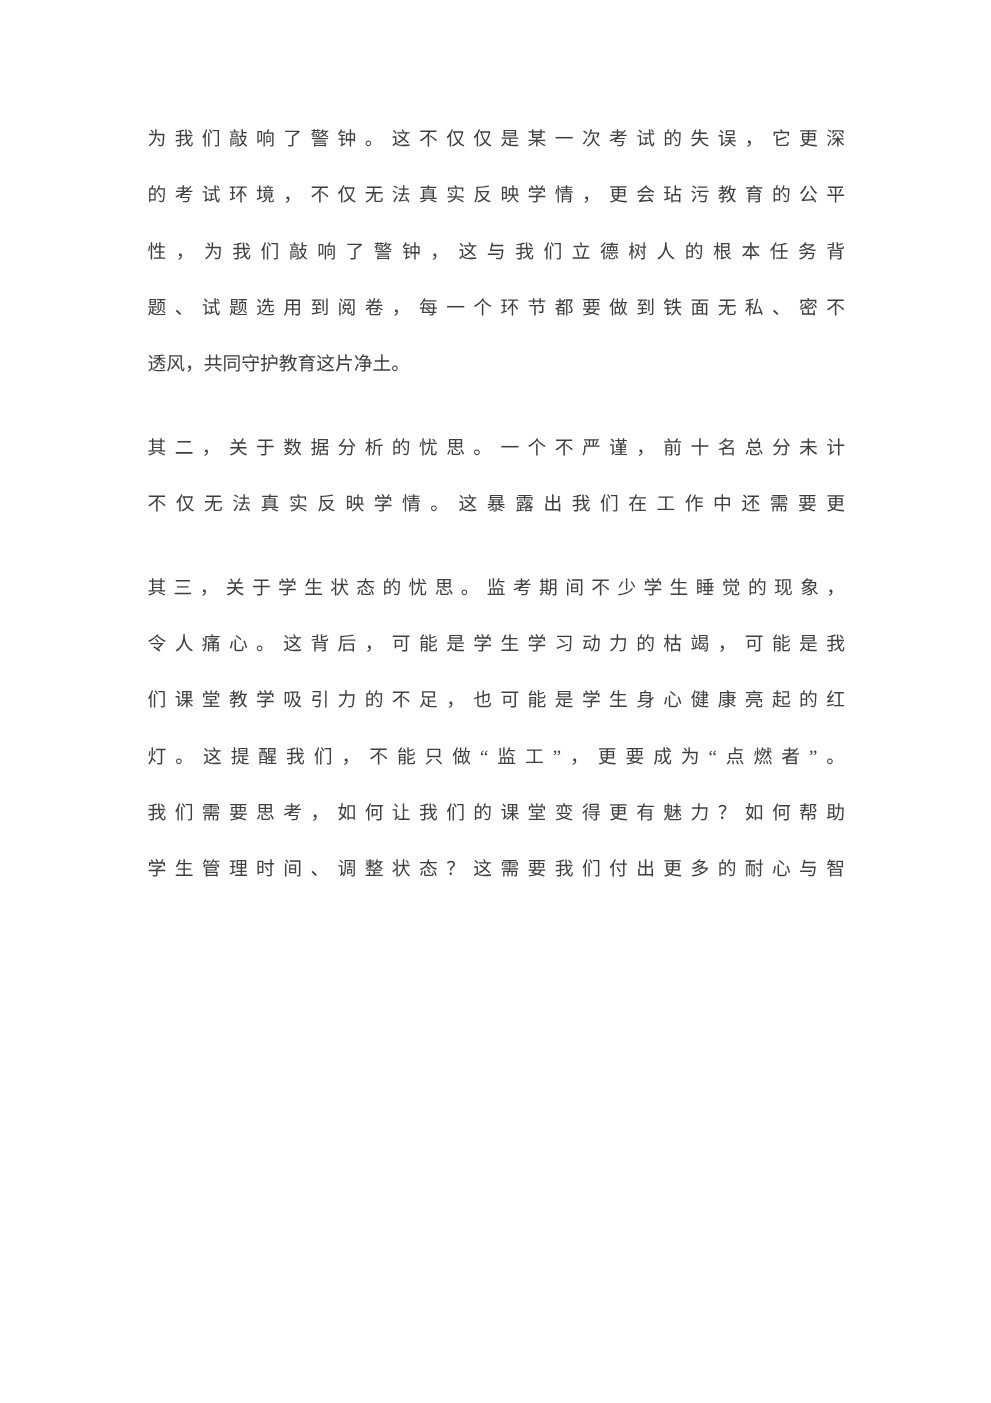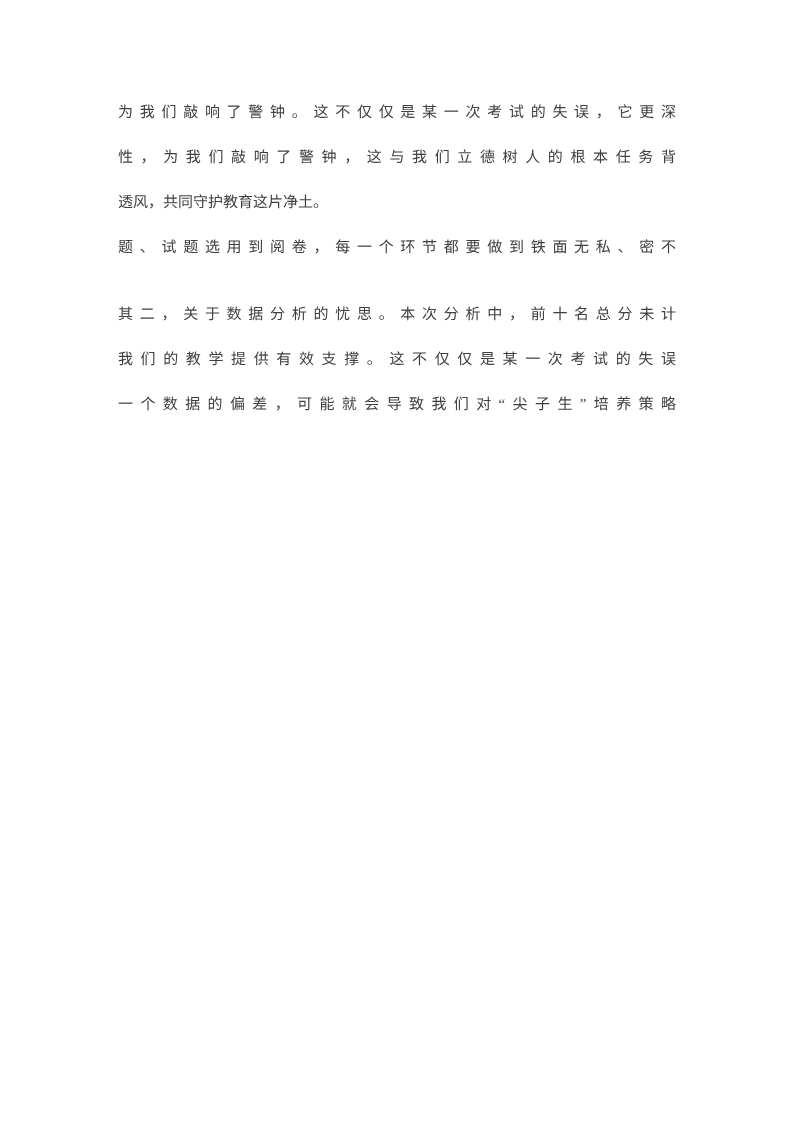--- a/index.html
+++ b/index.html
@@ -36,25 +36,33 @@
     text-align-last: left;
   }
 </style>
 </head>
 <body>
 
 <div class="page">
 
   <div class="para">
     <div class="line">为我们敲响了警钟。这不仅仅是某一次考试的失误，它更深</div>
+    <div class="line">的考试环境，不仅无法真实反映学情，更会玷污教育的公平</div>
     <div class="line">性，为我们敲响了警钟，这与我们立德树人的根本任务背</div>
+    <div class="line">题、试题选用到阅卷，每一个环节都要做到铁面无私、密不</div>
     <div class="line end">透风，共同守护教育这片净土。</div>
-    <div class="line">题、试题选用到阅卷，每一个环节都要做到铁面无私、密不</div>
   </div>
 
   <div class="para">
-    <div class="line">其二，关于数据分析的忧思。本次分析中，前十名总分未计</div>
-    <div class="line">我们的教学提供有效支撑。这不仅仅是某一次考试的失误</div>
-    <div class="line">一个数据的偏差，可能就会导致我们对“尖子生”培养策略</div>
+    <div class="line">其二，关于数据分析的忧思。一个不严谨，前十名总分未计</div>
+    <div class="line">不仅无法真实反映学情。这暴露出我们在工作中还需要更</div>
   </div>
 
+  <div class="para">
+    <div class="line">其三，关于学生状态的忧思。监考期间不少学生睡觉的现象，</div>
+    <div class="line">令人痛心。这背后，可能是学生学习动力的枯竭，可能是我</div>
+    <div class="line">们课堂教学吸引力的不足，也可能是学生身心健康亮起的红</div>
+    <div class="line">灯。这提醒我们，不能只做“监工”，更要成为“点燃者”。</div>
+    <div class="line">我们需要思考，如何让我们的课堂变得更有魅力？如何帮助</div>
+    <div class="line">学生管理时间、调整状态？这需要我们付出更多的耐心与智</div>
+  </div>
 
 </div>
 
 </body></html>

